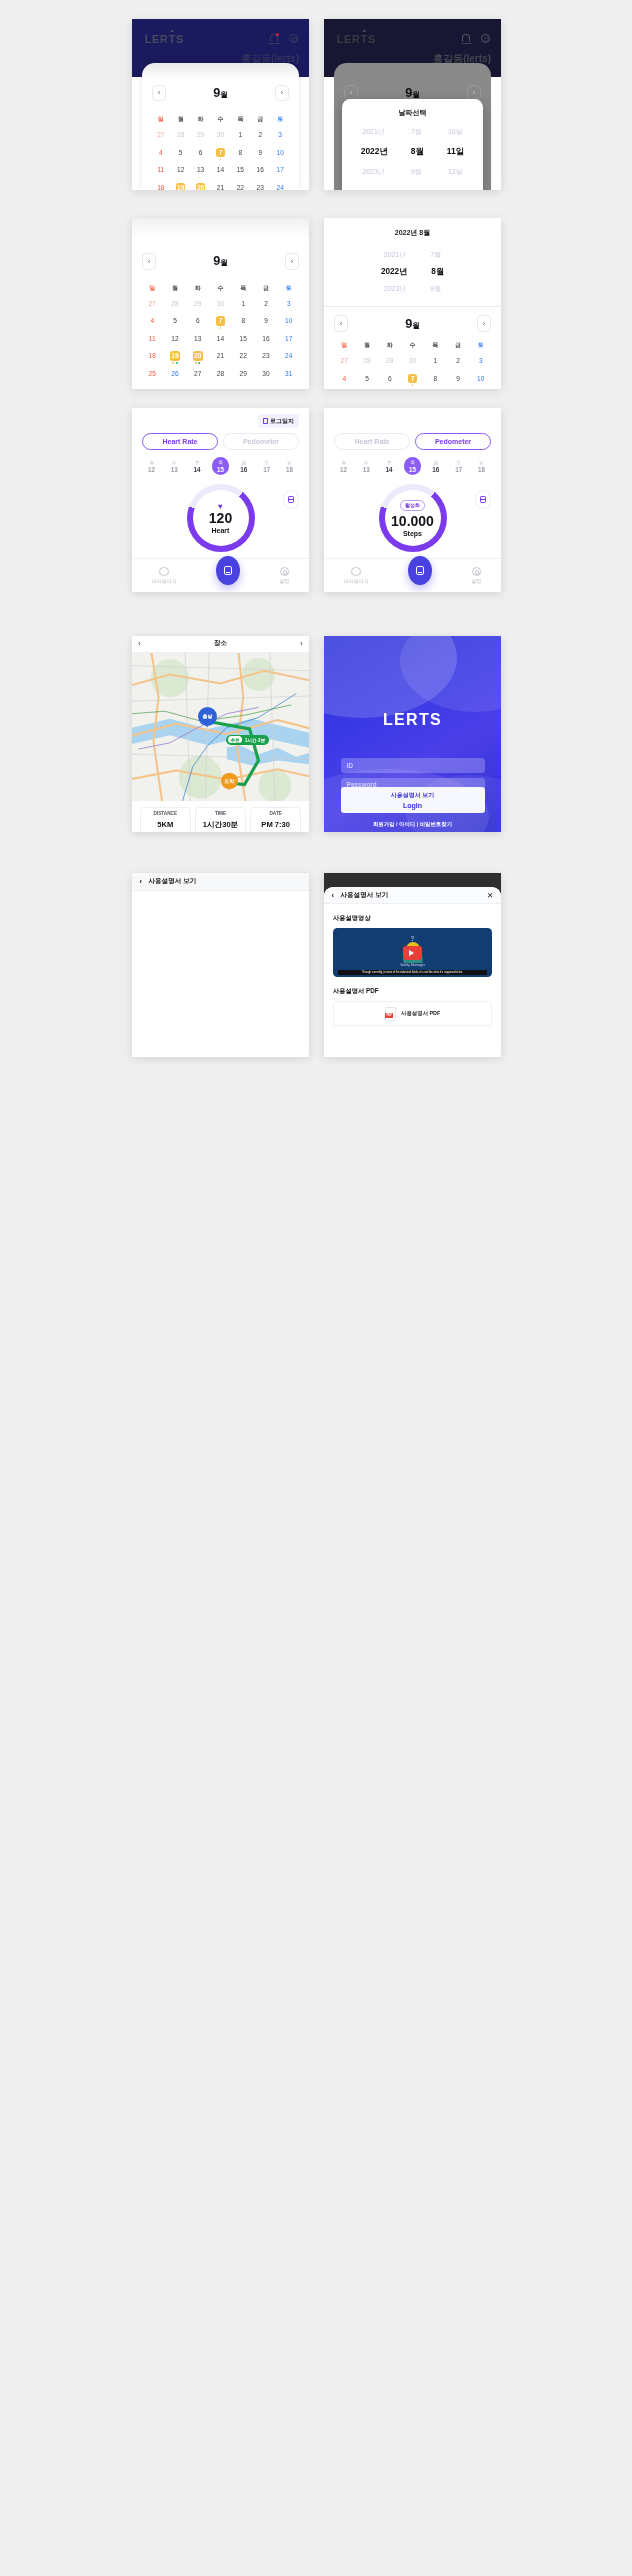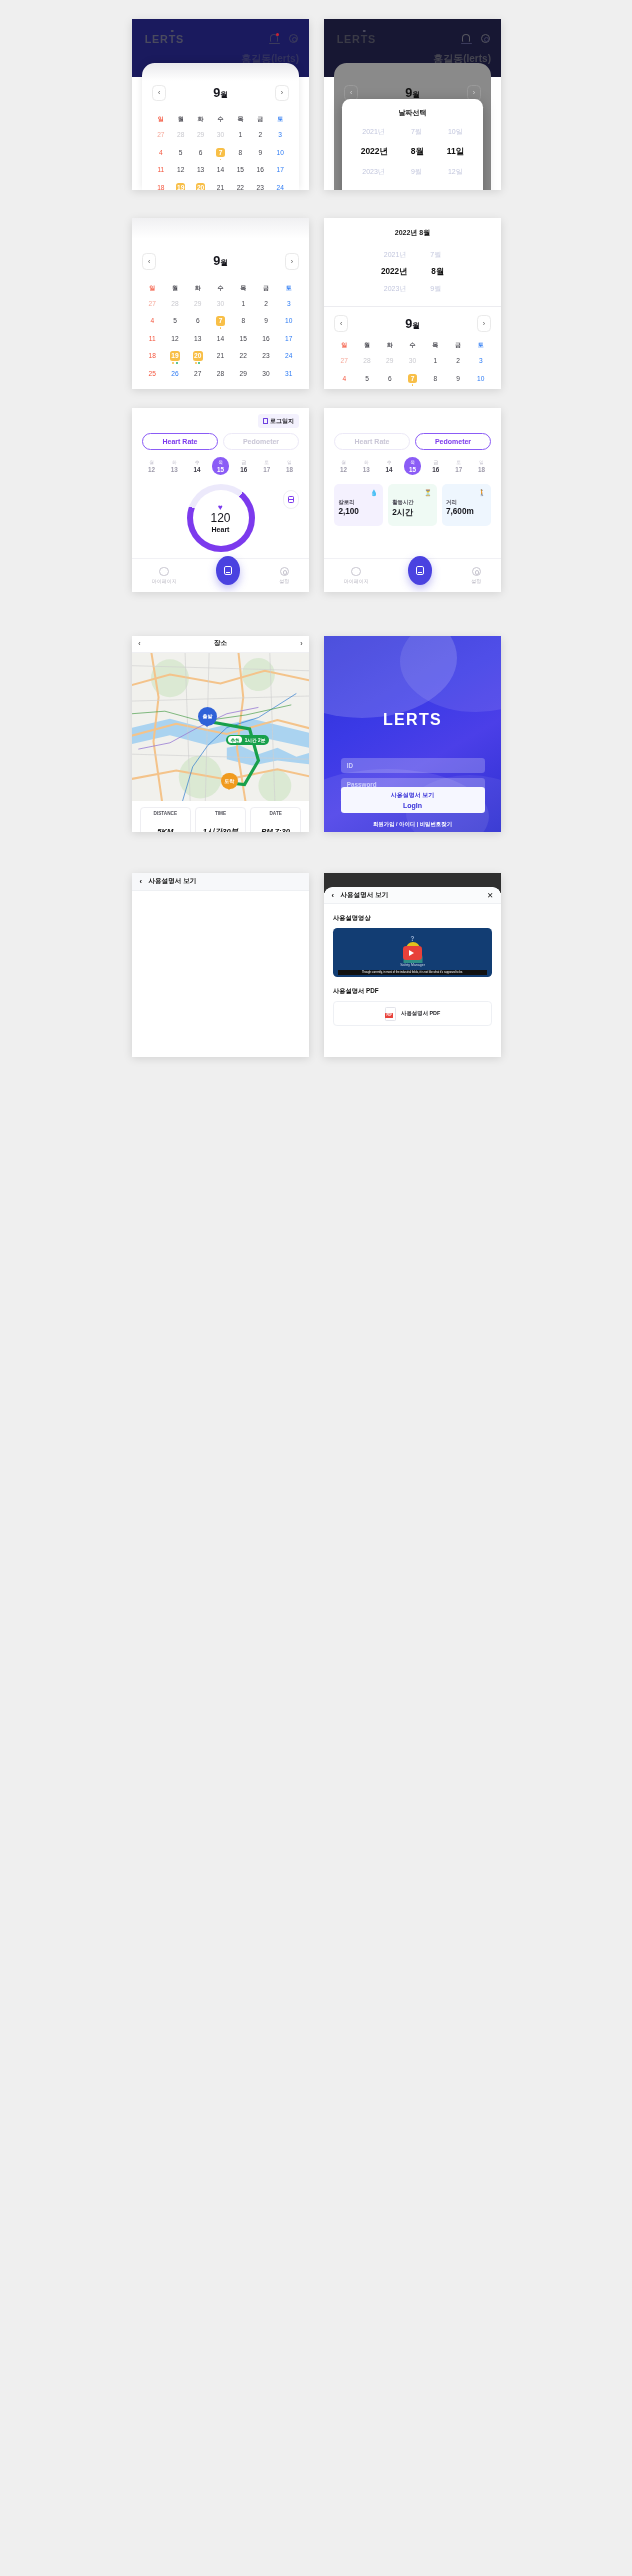--- a/index.html
+++ b/index.html
@@ -99,21 +99,21 @@
   .dcol .dd { font-size:6.3px; color:#9e9bab; font-weight:700; margin-top:0.6px; }
   .dcol.near .dw{color:#9b98a8;} .dcol.near .dd{color:#3c3a46;}
   .dcol.today { background:#8b5cf6; border-radius:50%; width:17.7px;height:17.7px; justify-content:center; }
   .dcol.today .dw,.dcol.today .dd { color:#fff; }
   .ringwrap { position:relative; height:71px; margin-top:8.9px; display:flex; justify-content:center; }
   .ring { width:68px; height:68px; border-radius:50%;
           background:conic-gradient(from 40deg,#7c3aed 0deg 250deg,#ece9fb 250deg 360deg);
           display:flex; align-items:center; justify-content:center; }
   .ring::after{content:"";width:56px;height:56px;border-radius:50%;background:#fff;position:absolute;}
   .ring-in { position:relative; z-index:2; text-align:center; }
-  .bigval { font-size:12px; font-weight:400; color:#15151c; line-height:1; }
+  .bigval { font-size:14px; font-weight:700; color:#15151c; line-height:1; }
   .smlbl { font-size:7px; font-weight:700; color:#15151c; margin-top:2.5px; }
   .hicon-heart { font-size:8.2px; color:#7c3aed; }
   .actpill { border:0.6px solid #b79df5; color:#7c3aed; border-radius:6.3px; font-size:5px;
              font-weight:700; padding:1.3px 4.4px; display:inline-block; }
   .calbtn { position:absolute; right:0; top:6.3px; width:16.5px;height:19px;border:0.6px solid #efeff3;
             border-radius:8.9px; display:flex;align-items:center;justify-content:center; background:#fff;}
   .calbtn .ci { width:6.3px;height:7px;border:0.8px solid #7c3aed;border-radius:1.3px; position:relative;}
   .calbtn .ci::before{content:"";position:absolute;left:0;right:0;top:1.6px;height:0.8px;background:#7c3aed;}
   .wave { height:29px; margin:2.5px -10px 0; position:relative; }
   .bpmrow { display:flex; margin-top:-1.3px; }
@@ -150,21 +150,21 @@
   .pinA::after{content:"";position:absolute;bottom:-3.2px;left:7px;border:2.5px solid transparent;border-top-color:#2f62d8;}
   .pinB { width:16.5px;height:16.5px;background:#f09a1e; left:89px; top:120px; }
   .pinB::after{content:"";position:absolute;bottom:-3.2px;left:5.7px;border:2.5px solid transparent;border-top-color:#f09a1e;}
   .routebadge { position:absolute; left:94px; top:82px; background:#18a04b; color:#fff;
                 border-radius:7px; height:10.8px; display:flex; align-items:center; gap:2.5px; padding:0 3.2px 0 1.9px;
                 font-size:4.7px; font-weight:700; white-space:nowrap; }
   .routebadge b { background:#fff; color:#18a04b; border-radius:5.7px; padding:0.6px 2.5px; font-size:4.7px;}
   .mstats { display:flex; gap:3.8px; padding:6.3px 7.6px 0; }
   .mstat { flex:1; border:0.6px solid #eeeef2; border-radius:3.8px; padding:3.2px 1.3px 3.8px; text-align:center; }
   .mstat .k { font-size:4.7px; color:#55555e; font-weight:600; }
-  .mstat .v { font-size:7.6px; font-weight:800; color:#111; margin-top:11px;font-style:italic; }
+  .mstat .v { font-size:7.6px; font-weight:800; color:#111; margin-top:4px; }
 
   .login { height:100%; position:relative;
       background:linear-gradient(150deg,#2b2fd6 0%,#3b3ae6 38%,#4b3fe8 62%,#2d2fd0 100%); overflow:hidden; }
   .login .blob { position:absolute; border-radius:50%; opacity:.16; background:#fff; }
   .llogo { position:absolute; left:0; right:0; top:75px; text-align:center; color:#fff;
            font-size:16px; font-weight:800; letter-spacing:1.3px; }
   .llogo .dotT::before{ background:#fff; width:3.2px;height:3.2px; top:-3.8px;}
   .lfields { position:absolute; left:16.5px; right:16.5px; top:122px; }
   .lfield { height:14.6px; background:rgba(255,255,255,.23); border-radius:3.2px; display:flex; align-items:center;
             padding:0 6.3px; font-size:6.3px; font-weight:700; color:#cfd0fb; margin-bottom:5px; }
@@ -800,20 +800,32 @@
           </div>
           <div class="dcol">
       <span class="dw">토</span>
             <span class="dd">17</span>
           </div>
           <div class="dcol">
       <span class="dw">일</span>
             <span class="dd">18</span>
           </div>
         </div>
+      <div class="ringwrap">
+        <div class="ring">
+          <div class="ring-in">
+            <div class="actpill">활성화</div>
+            <div class="bigval" style="margin-top:3.2px">10.000</div>
+            <div class="smlbl">Steps</div>
+          </div>
+        </div>
+        <div class="calbtn">
+            <span class="ci"></span>
+          </div>
+      </div>
       <div class="cards3">
           <div class="c3" style="background:#f4f1fe">
        <span class="ic" style="color:#5b2ee0">💧</span>
        <div class="ct">칼로리</div>
        <div class="cv">2,100</div>
 
      </div>
           <div class="c3" style="background:#effaf4">
        <span class="ic" style="color:#16a365">⏳</span>
        <div class="ct">활동시간</div>

